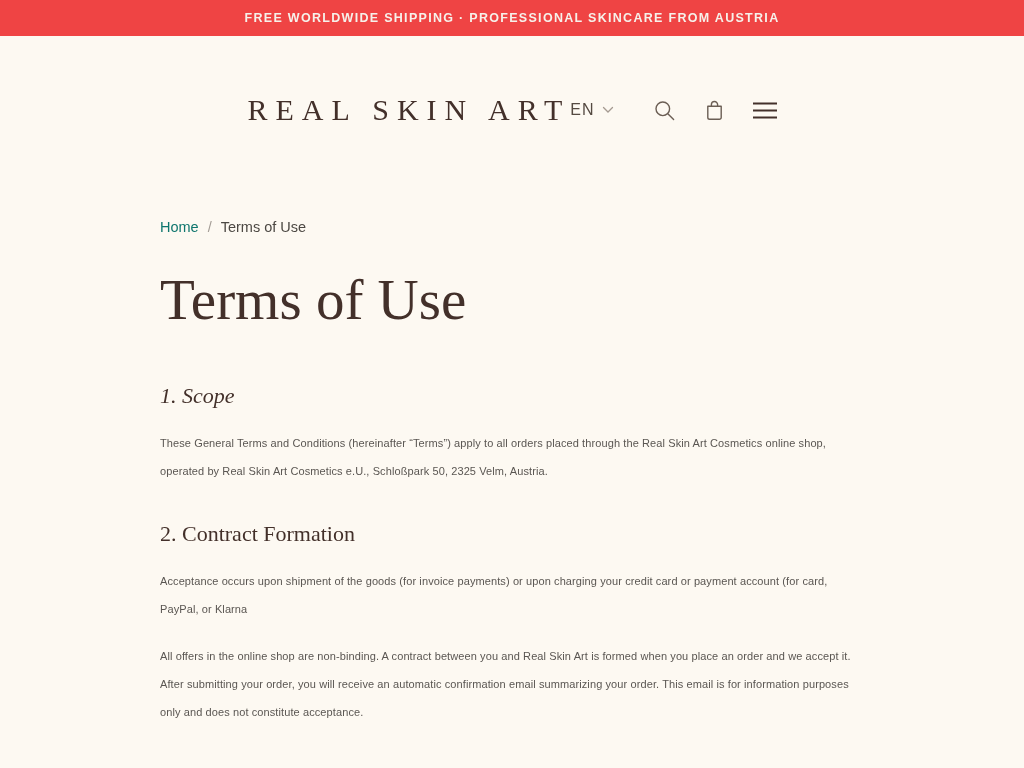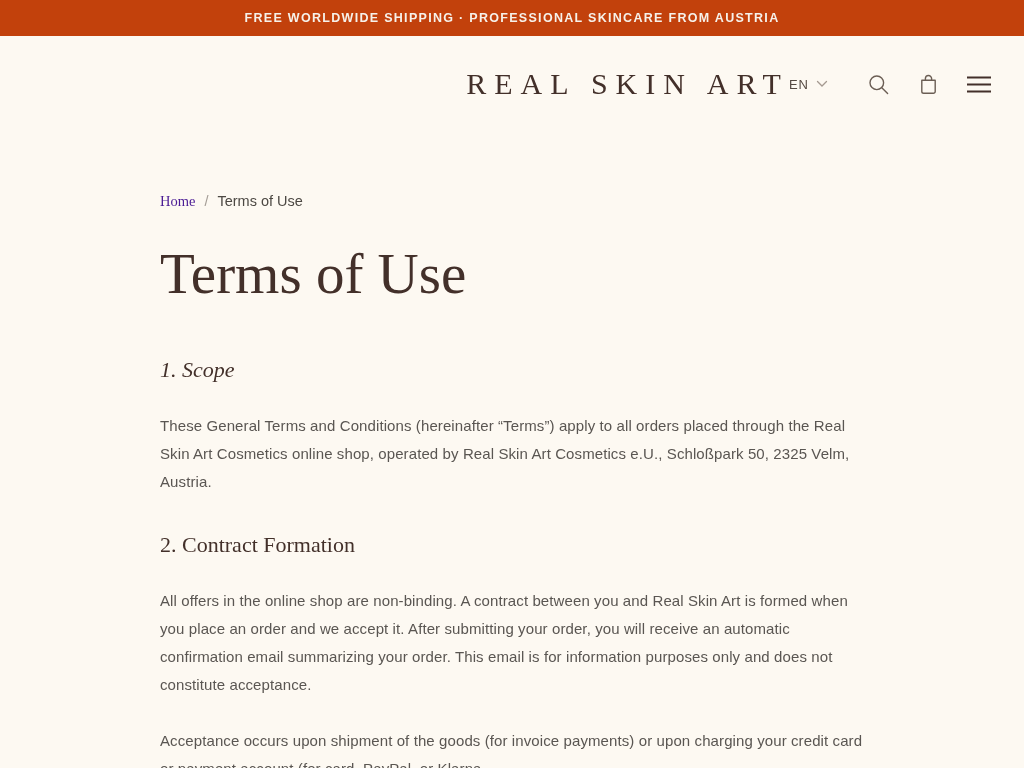--- a/index.html
+++ b/index.html
@@ -5,38 +5,39 @@
   * { box-sizing: border-box; margin: 0; padding: 0; }
   html, body { width: 1024px; height: 768px; overflow: hidden; }
   body {
     background: #fdf9f2;
     font-family: "Liberation Sans", sans-serif;
     -webkit-font-smoothing: antialiased;
   }
   
   .announcement {
     height: 36px;
-    background: #c2410c;
+    background: #ef4444;
     color: #f6f1ea;
     display: flex;
     align-items: center;
     justify-content: center;
     font-size: 12.5px;
     font-weight: 600;
     letter-spacing: 1.3px;
     text-transform: uppercase;
   }
   
   header {
     height: 96px;
     display: flex;
     align-items: center;
-    justify-content: flex-end;
+    justify-content: center;
     padding: 0 33px 0 33px;
     background: #fdf9f2;
+    margin-top: 26px;
   }
   .logo {
     font-family: "Liberation Serif", serif;
     font-size: 30px;
     font-weight: 400;
     letter-spacing: 8px;
     color: #43302a;
     cursor: pointer;
     white-space: nowrap;
   }
@@ -46,21 +47,21 @@
     gap: 27px;
   }
   .lang {
     display: flex;
     align-items: center;
     gap: 7px;
     cursor: pointer;
     margin-right: 12px;
   }
   .lang-label {
-    font-size: 13px;
+    font-size: 16px;
     letter-spacing: 1px;
     color: #554a42;
     font-weight: 500;
   }
   .icon-btn {
     background: none;
     border: 0;
     padding: 0;
     cursor: pointer;
     display: flex;
@@ -73,43 +74,43 @@
     margin: 0 auto;
     padding-top: 59px;
   }
   .breadcrumb {
     display: flex;
     align-items: center;
     gap: 9px;
     font-size: 14.5px;
     line-height: 20px;
   }
-  .breadcrumb .home { color: #4c1d95; text-decoration: none; cursor: pointer; font-family: Liberation Serif, serif; }
+  .breadcrumb .home { color: #0f766e; text-decoration: none; cursor: pointer; }
   .breadcrumb .sep  { color: #a49d96; }
   .breadcrumb .current { color: #4c4843; }
   h1 {
     margin-top: 28px;
     font-family: "Liberation Serif", serif;
     font-weight: 400;
     font-size: 57px;
     line-height: 1.22;
     color: #43302a;
   }
   section h2 {
     font-family: "Liberation Serif", serif;
     font-weight: 400;
     font-size: 22px;
     line-height: 29px;
     color: #43302a;
   }
   .section-scope h2 { margin-top: 46px; font-style: italic; }
   .section-contract h2 { margin-top: 34px; }
   section p {
-    margin-top: 28px;
-    font-size: 15px;
+    margin-top: 19px;
+    font-size: 11px;
     line-height: 28px;
     color: #5a5652;
     letter-spacing: 0.1px;
   }
 </style>
 </head>
 <body>
 
 <div class="announcement">
   <span>FREE WORLDWIDE SHIPPING · PROFESSIONAL SKINCARE FROM AUSTRIA</span>
@@ -163,16 +164,16 @@
 
   <h1>Terms of Use</h1>
 
   <section class="section-scope">
     <h2>1. Scope</h2>
     <p>These General Terms and Conditions (hereinafter “Terms”) apply to all orders placed through the Real Skin Art Cosmetics online shop, operated by Real Skin Art Cosmetics e.U., Schloßpark 50, 2325 Velm, Austria.</p>
   </section>
 
   <section class="section-contract">
     <h2>2. Contract Formation</h2>
+    <p>Acceptance occurs upon shipment of the goods (for invoice payments) or upon charging your credit card or payment account (for card, PayPal, or Klarna</p>
     <p>All offers in the online shop are non-binding. A contract between you and Real Skin Art is formed when you place an order and we accept it. After submitting your order, you will receive an automatic confirmation email summarizing your order. This email is for information purposes only and does not constitute acceptance.</p>
-    <p>Acceptance occurs upon shipment of the goods (for invoice payments) or upon charging your credit card or payment account (for card, PayPal, or Klarna</p>
   </section>
 </main>
 
 </body></html>

